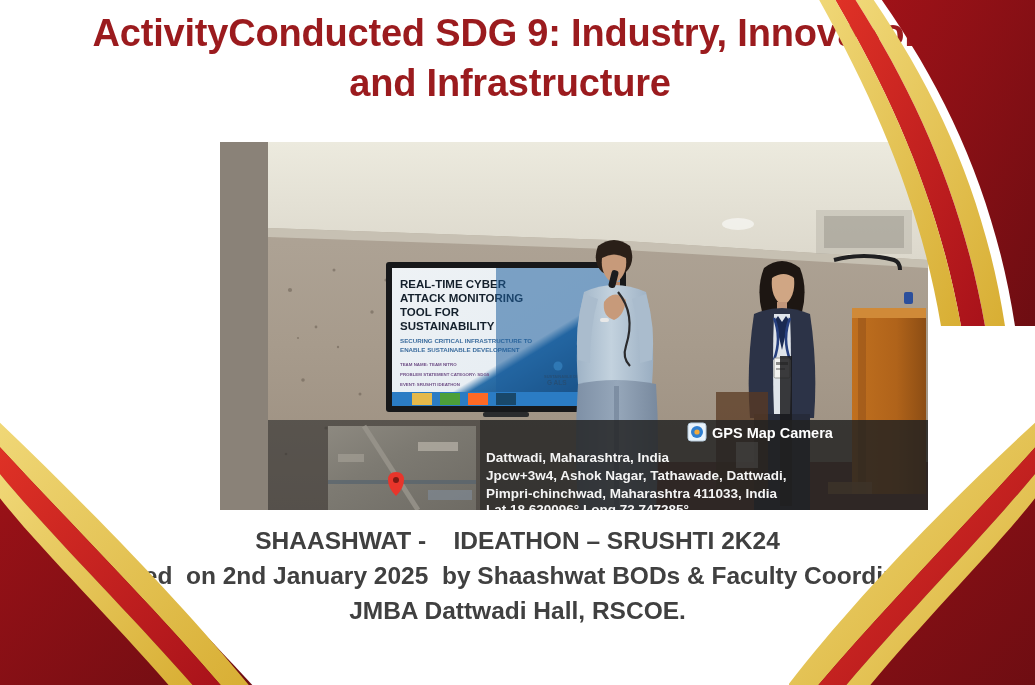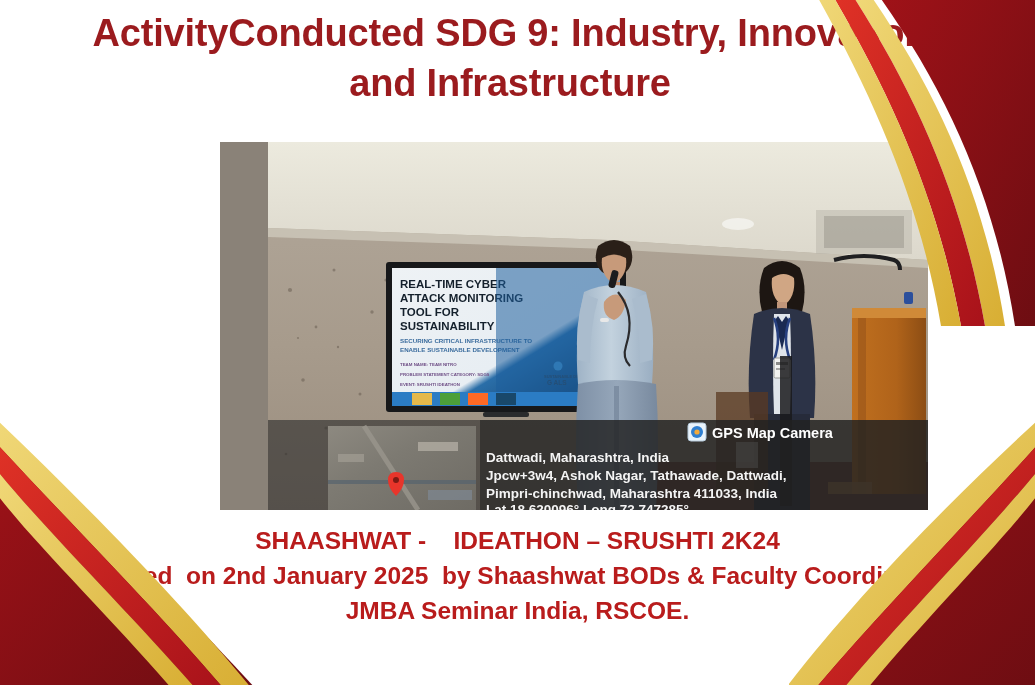--- a/index.html
+++ b/index.html
@@ -55,21 +55,21 @@
   }
   #photo-svg { display: block; width: 660px; height: 368px; }
 
   
   #caption-block {
     position: absolute;
     top: 524px;
     left: 20px;
     width: 995px;
     text-align: center;
-    color: #b91c1c;
+    color: #404040;
     font-size: 24.5px;
     font-weight: bold;
     line-height: 1.42;
   }
   .caption-line { display: block; white-space: pre; }
 </style>
 </head>
 <body>
 
 <div id="slide">
@@ -256,21 +256,21 @@
           <text x="218" y="356">Pimpri-chinchwad, Maharashtra 411033, India</text>
           <text x="218" y="372">Lat 18.620096° Long 73.747285°</text>
         </g>
       </g>
     </svg>
   </div>
 
   <div id="caption-block">
     <span class="caption-line">SHAASHWAT -    IDEATHON – SRUSHTI 2K24</span>
     <span class="caption-line">conducted  on 2nd January 2025  by Shaashwat BODs &amp; Faculty Coordinators at</span>
-    <span class="caption-line">JMBA Seminar India, RSCOE.</span>
+    <span class="caption-line">JMBA Dattwadi Hall, RSCOE.</span>
   </div>
 
   <svg class="ribbon ribbon-tr" viewBox="0 0 230 330" preserveAspectRatio="none">
     <defs>
       <linearGradient id="g1" x1="0" y1="0" x2="1" y2="1">
         <stop offset="0%" stop-color="#f0d878"></stop>
           <stop offset="100%" stop-color="#d8ae33"></stop>
       </linearGradient>
       <linearGradient id="r1" x1="0" y1="0" x2="1" y2="1">
         <stop offset="0%" stop-color="#e03226"></stop>

